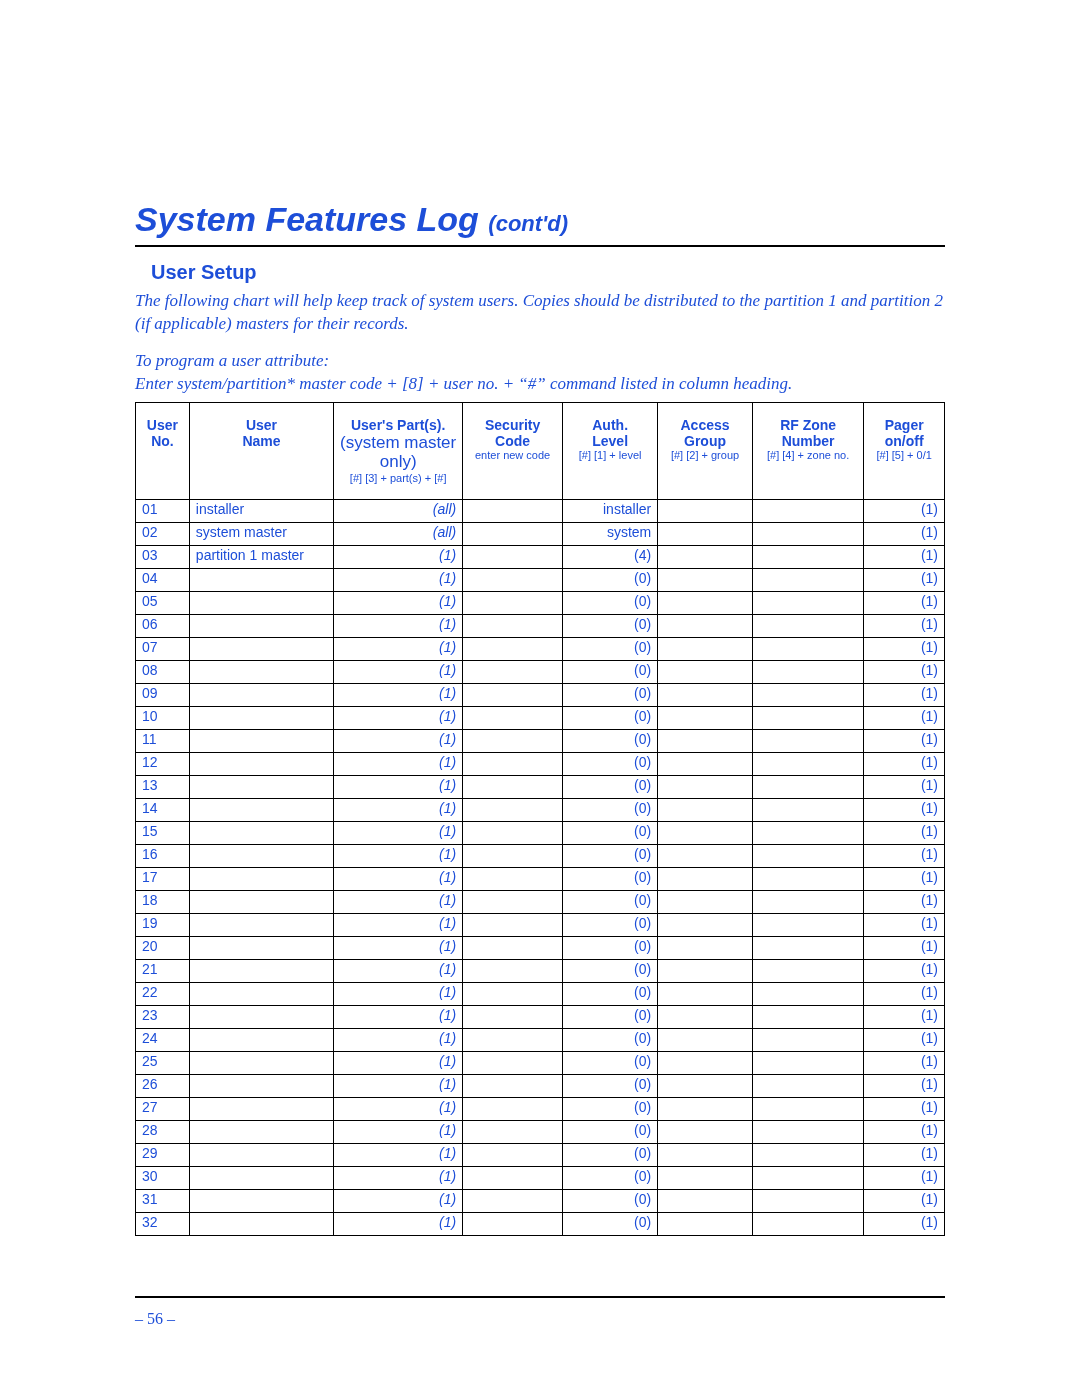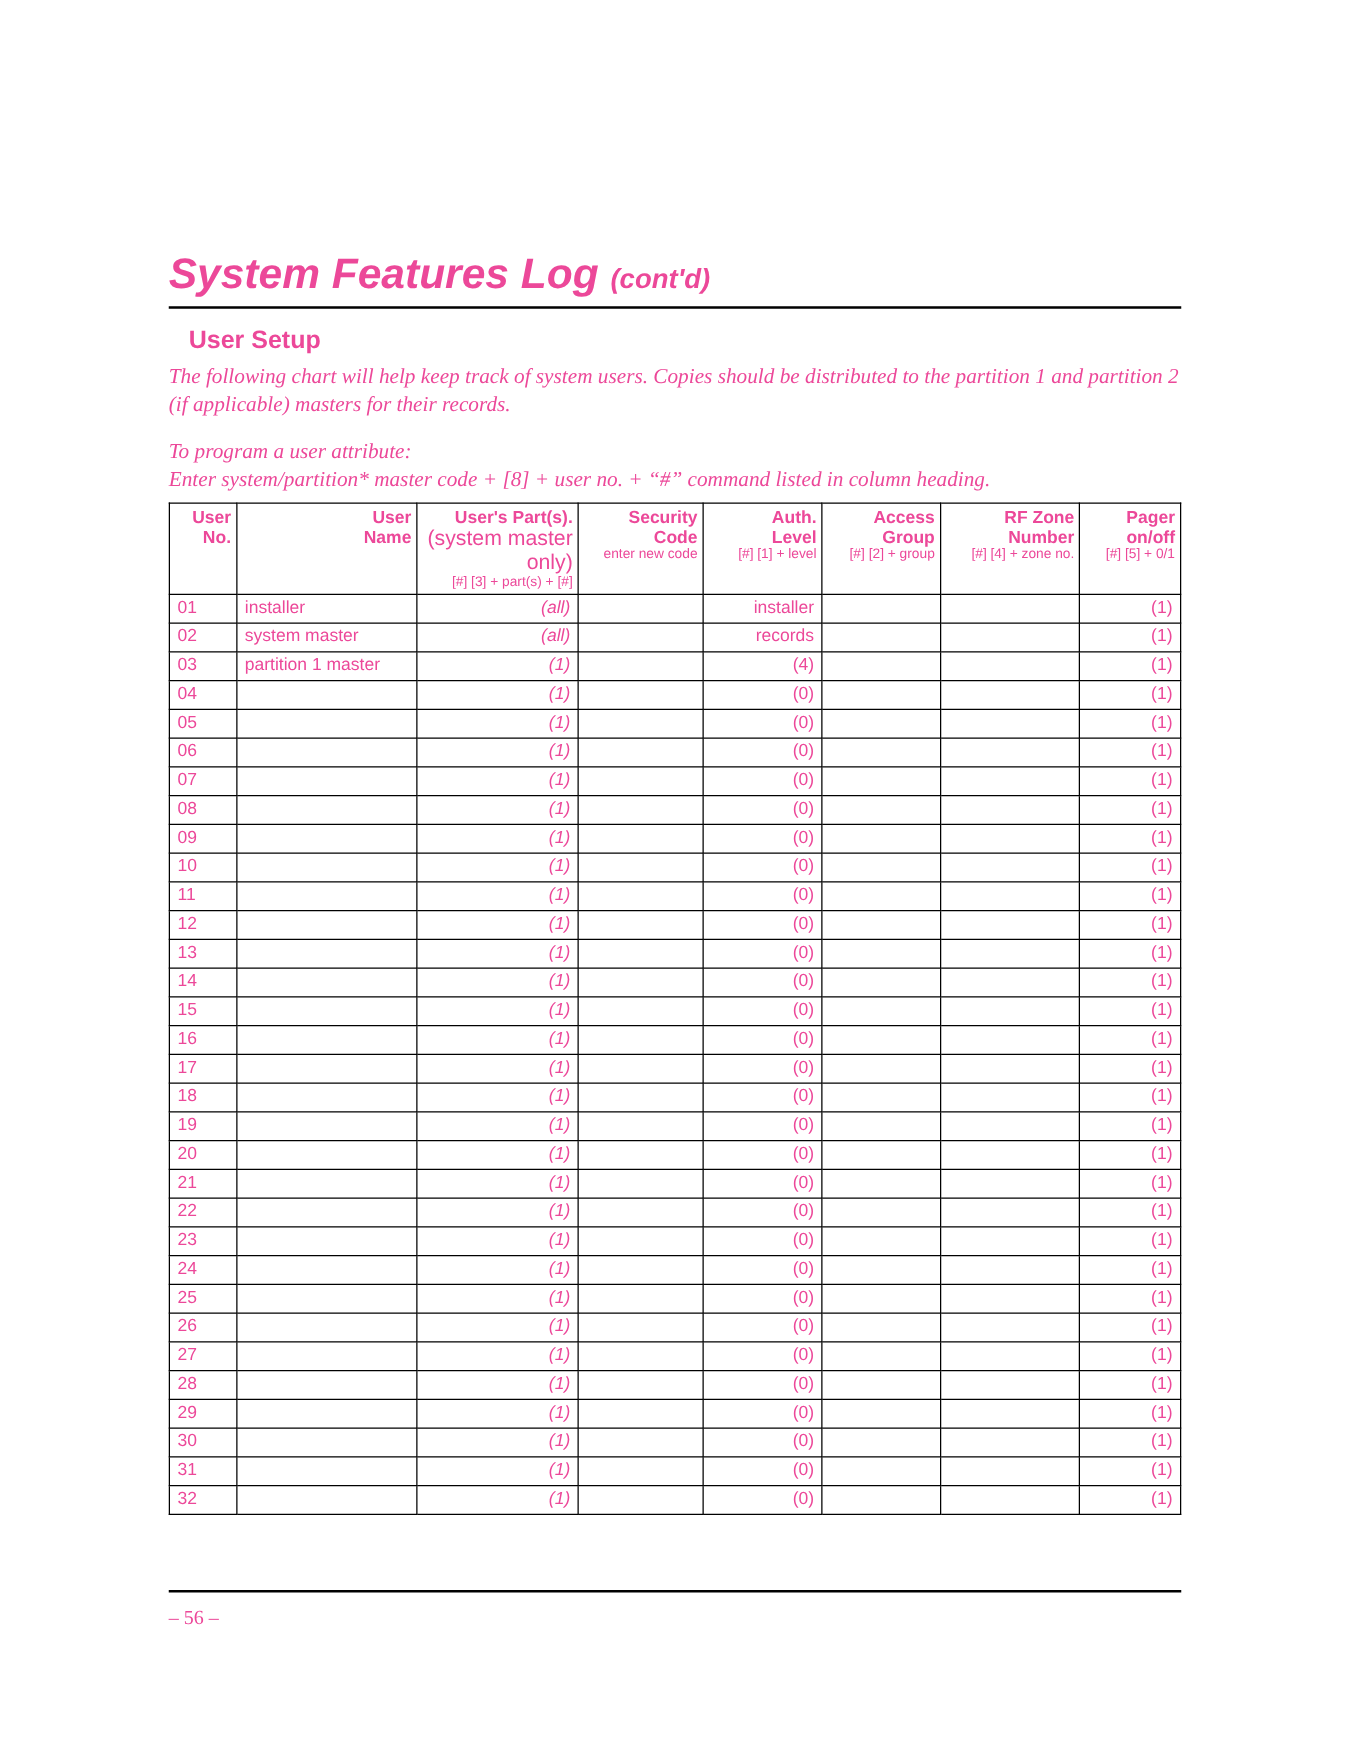--- a/index.html
+++ b/index.html
@@ -7,21 +7,21 @@
     padding: 0;
     background: #ffffff;
     width: 1080px;
   }
   .page {
     box-sizing: border-box;
     width: 1080px;
     min-height: 1397px;
     padding: 200px 135px 0 135px;
     font-family: Arial, Helvetica, sans-serif;
-    color: #ec4899;
+    color: #1d4ed8;
     position: relative;
   }
   .title {
     font-style: italic;
     font-weight: bold;
     font-size: 34px;
     border-bottom: 2px solid #000;
     padding-bottom: 6px;
     margin-bottom: 14px;
     font-family: Arial, Helvetica, sans-serif;
@@ -53,23 +53,23 @@
   }
   table.user-table th,
   table.user-table td {
     border: 1px solid #000;
     padding: 1px 6px 1px 6px;
     vertical-align: top;
     height: 20px;
   }
   table.user-table th {
     font-weight: bold;
-    text-align: right;
+    text-align: center;
     line-height: 1.15;
-    padding: 2px 4px;
+    padding: 14px 4px;
   }
   .hdr-sub {
     font-weight: normal;
     font-size: 17px;
     display: block;
   }
   .hdr-note {
     font-weight: normal;
     font-size: 11px;
     display: block;
@@ -157,21 +157,21 @@
           <td class="c-auth">installer</td>
           <td class="c-group"></td>
           <td class="c-rf"></td>
           <td class="c-pager">(1)</td>
         </tr>
         <tr>
           <td class="c-no">02</td>
           <td class="c-name">system master</td>
           <td class="c-parts">(all)</td>
           <td class="c-code"></td>
-          <td class="c-auth">records</td>
+          <td class="c-auth">system</td>
           <td class="c-group"></td>
           <td class="c-rf"></td>
           <td class="c-pager">(1)</td>
         </tr>
         <tr>
           <td class="c-no">03</td>
           <td class="c-name">partition 1 master</td>
           <td class="c-parts">(1)</td>
           <td class="c-code"></td>
           <td class="c-auth">(4)</td>

